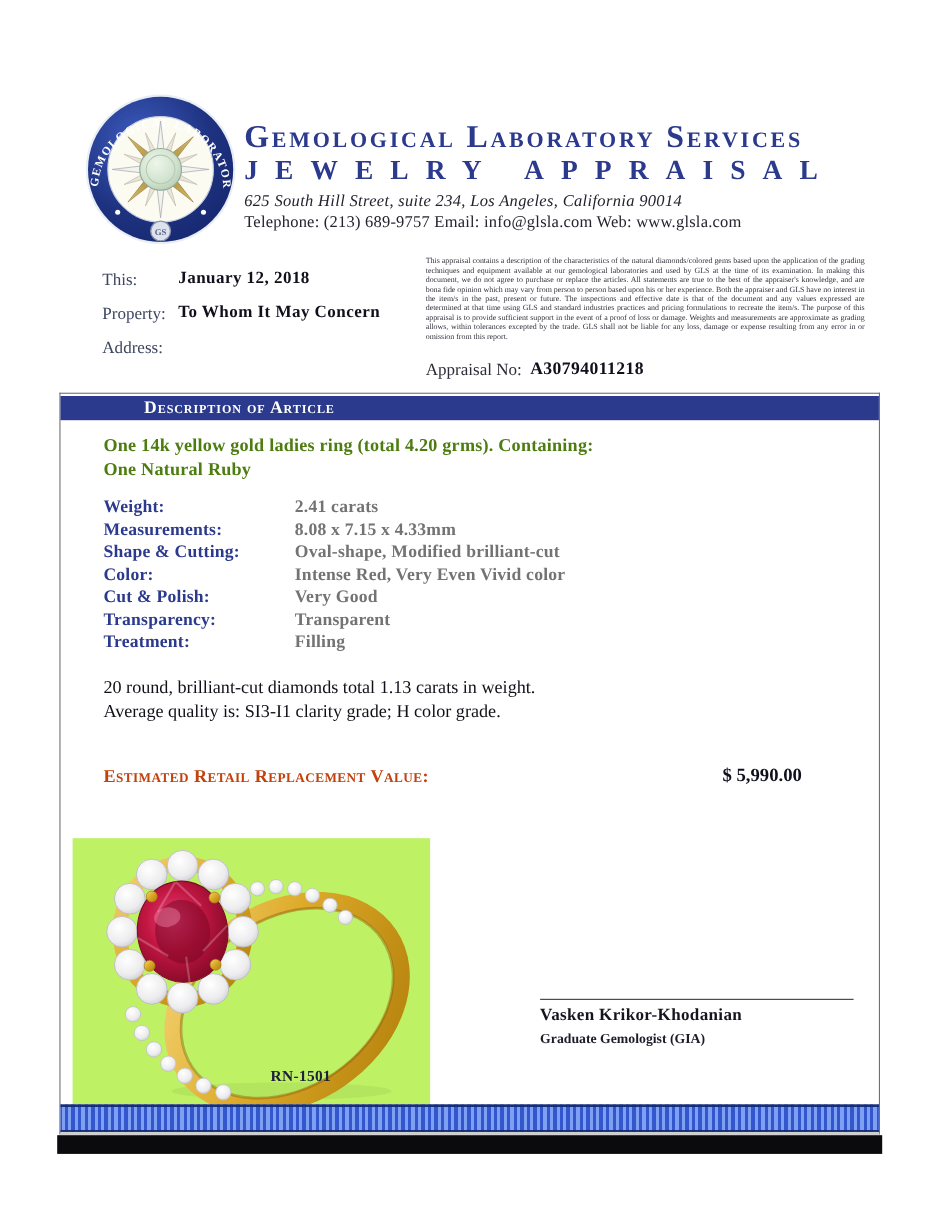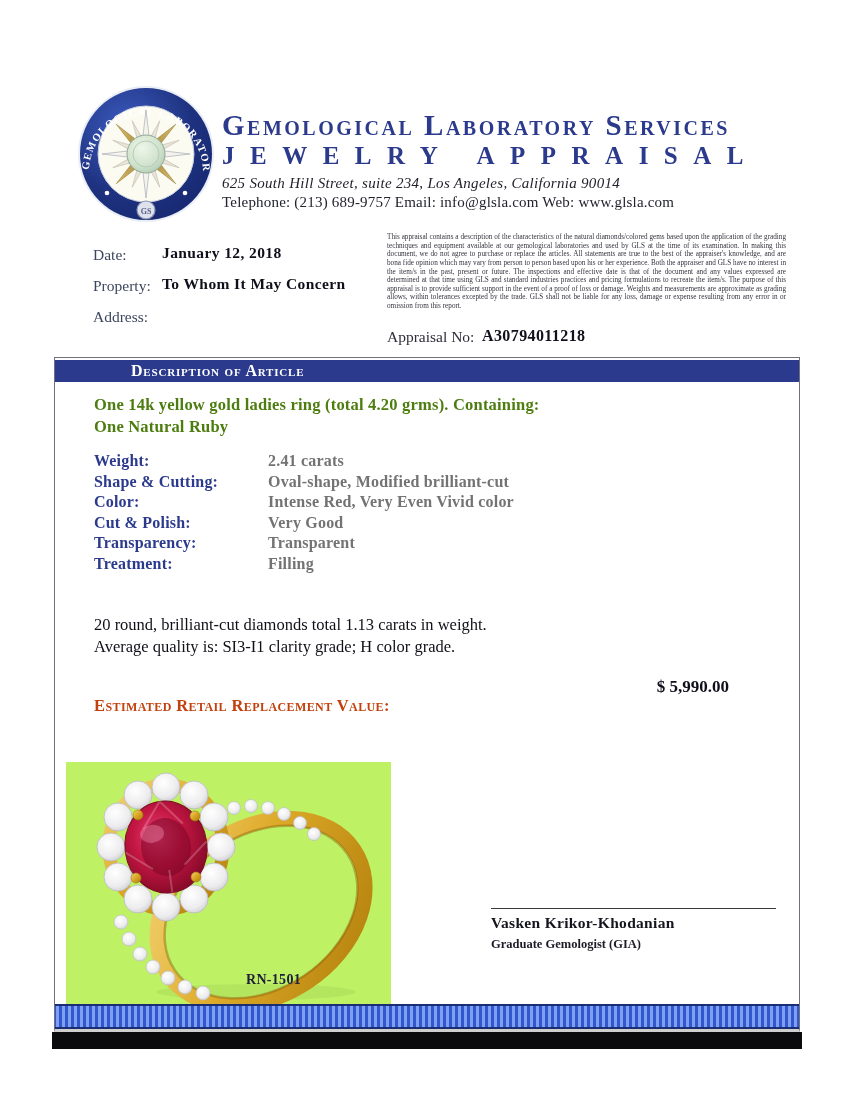--- a/index.html
+++ b/index.html
@@ -45,21 +45,21 @@
   .props{position:absolute; left:39px; top:93px; width:660px;}
   .prop-row{display:flex; height:20.5px; line-height:20.5px;}
   .prop-label{width:174px; font-size:16px; font-weight:bold; color:#2b3a8c; letter-spacing:0.2px;}
   .prop-value{font-size:16px; font-weight:bold; color:#737373; letter-spacing:0.2px;}
   .diamonds-line{position:absolute; left:39px; font-size:16.5px; font-weight:normal; color:#101018;}
   .errv-label{
     position:absolute; left:39px; top:338px;
     font-variant:small-caps; font-weight:bold; font-size:16.5px; color:#c2410c; letter-spacing:0.4px;
   }
   .errv-value{
-    position:absolute; right:70px; top:319px;
+    position:absolute; right:70px; top:337px;
     font-weight:bold; font-size:17px; color:#10101c;
   }
   
   .photo{position:absolute; left:11px; top:404px; width:325px; height:242px; background:#bef264;}
   .photo-ref{
     position:absolute; left:180px; top:210px;
     font-size:14px; font-weight:bold; color:#20203a; letter-spacing:0.3px;
   }
   
   .sig-line{position:absolute; left:436px; top:550px; width:285px; border-top:1.5px solid #3a3a3a;}
@@ -144,21 +144,21 @@
   <div class="header-text">
     <div class="org-name">Gemological Laboratory Services</div>
     <div class="doc-type">
       <span>Jewelry</span>
       <span>Appraisal</span>
     </div>
     <div class="addr-line">625 South Hill Street, suite 234, Los Angeles, California 90014</div>
     <div class="contact-line">Telephone: (213) 689-9757  Email: info@glsla.com  Web: www.glsla.com</div>
   </div>
 
-  <div class="meta-label" style="left:93px; top:246px;">Date:</div>
+  <div class="meta-label" style="left:93px; top:246px;">This:</div>
   <div class="meta-value" style="left:162px; top:244px;">January 12, 2018</div>
 
   <div class="meta-label" style="left:93px; top:277px;">Property:</div>
   <div class="meta-value" style="left:162px; top:275px;">To Whom It May Concern</div>
 
   <div class="meta-label" style="left:93px; top:308px;">Address:</div>
 
   <div class="disclaimer">This appraisal contains a description of the characteristics of the natural diamonds/colored gems based upon the application of the grading techniques and equipment available at our gemological laboratories and used by GLS at the time of its examination. In making this document, we do not agree to purchase or replace the articles. All statements are true to the best of the appraiser's knowledge, and are bona fide opinion which may vary from person to person based upon his or her experience. Both the appraiser and GLS have no interest in the item/s in the past, present or future. The inspections and effective date is that of the document and any values expressed are determined at that time using GLS and standard industries practices and pricing formulations to recreate the item/s. The purpose of this appraisal is to provide sufficient support in the event of a proof of loss or damage. Weights and measurements are approximate as grading allows, within tolerances excepted by the trade. GLS shall not be liable for any loss, damage or expense resulting from any error in or omission from this report.</div>
 
   <div class="meta-label" style="left:387px; top:328px; color:#2d2d3a;">Appraisal No:</div>
@@ -168,20 +168,24 @@
 
     <div class="section-bar">Description of Article</div>
 
     <div class="intro" style="top:37px;">One 14k yellow gold ladies ring (total 4.20 grms). Containing:</div>
     <div class="intro" style="top:59px;text-align:right;">One Natural Ruby</div>
 
     <div class="props">
       <div class="prop-row">
         <div class="prop-label">Weight:</div>
         <div class="prop-value">2.41 carats</div>
+      </div>
+      <div class="prop-row">
+        <div class="prop-label">Measurements:</div>
+        <div class="prop-value">8.08 x 7.15 x 4.33mm</div>
       </div>
       <div class="prop-row">
         <div class="prop-label">Shape &amp; Cutting:</div>
         <div class="prop-value">Oval-shape, Modified brilliant-cut</div>
       </div>
       <div class="prop-row">
         <div class="prop-label">Color:</div>
         <div class="prop-value">Intense Red, Very Even Vivid color</div>
       </div>
       <div class="prop-row">

